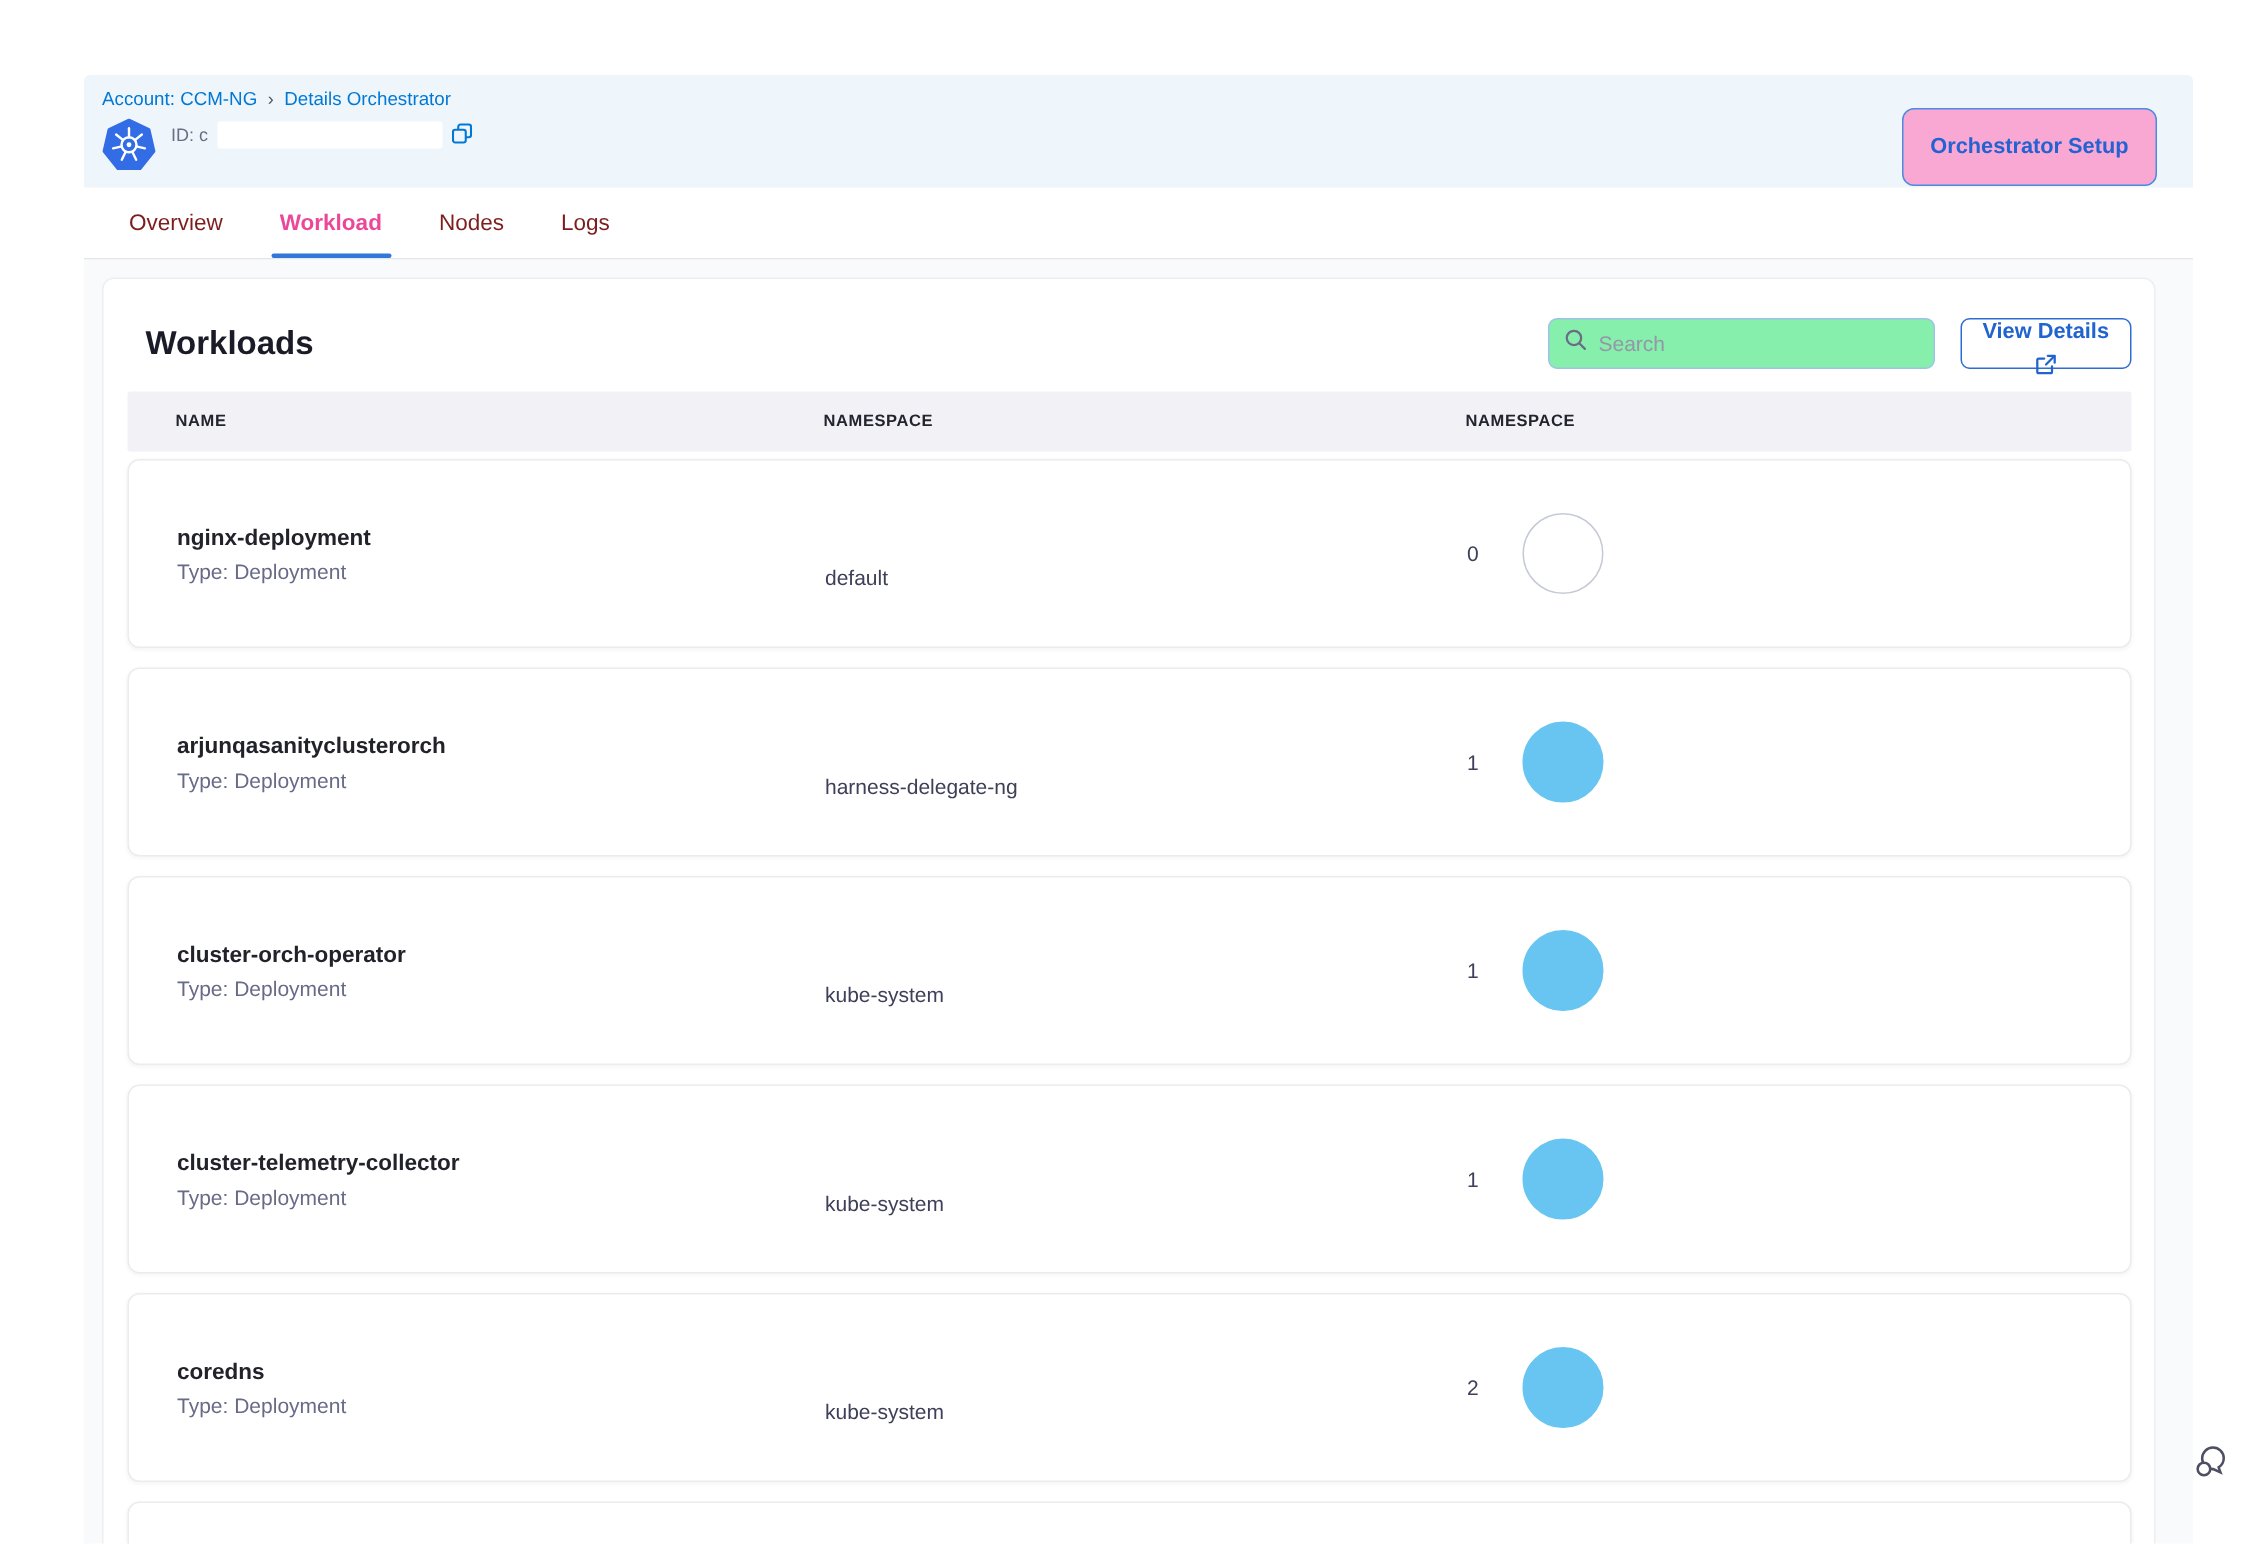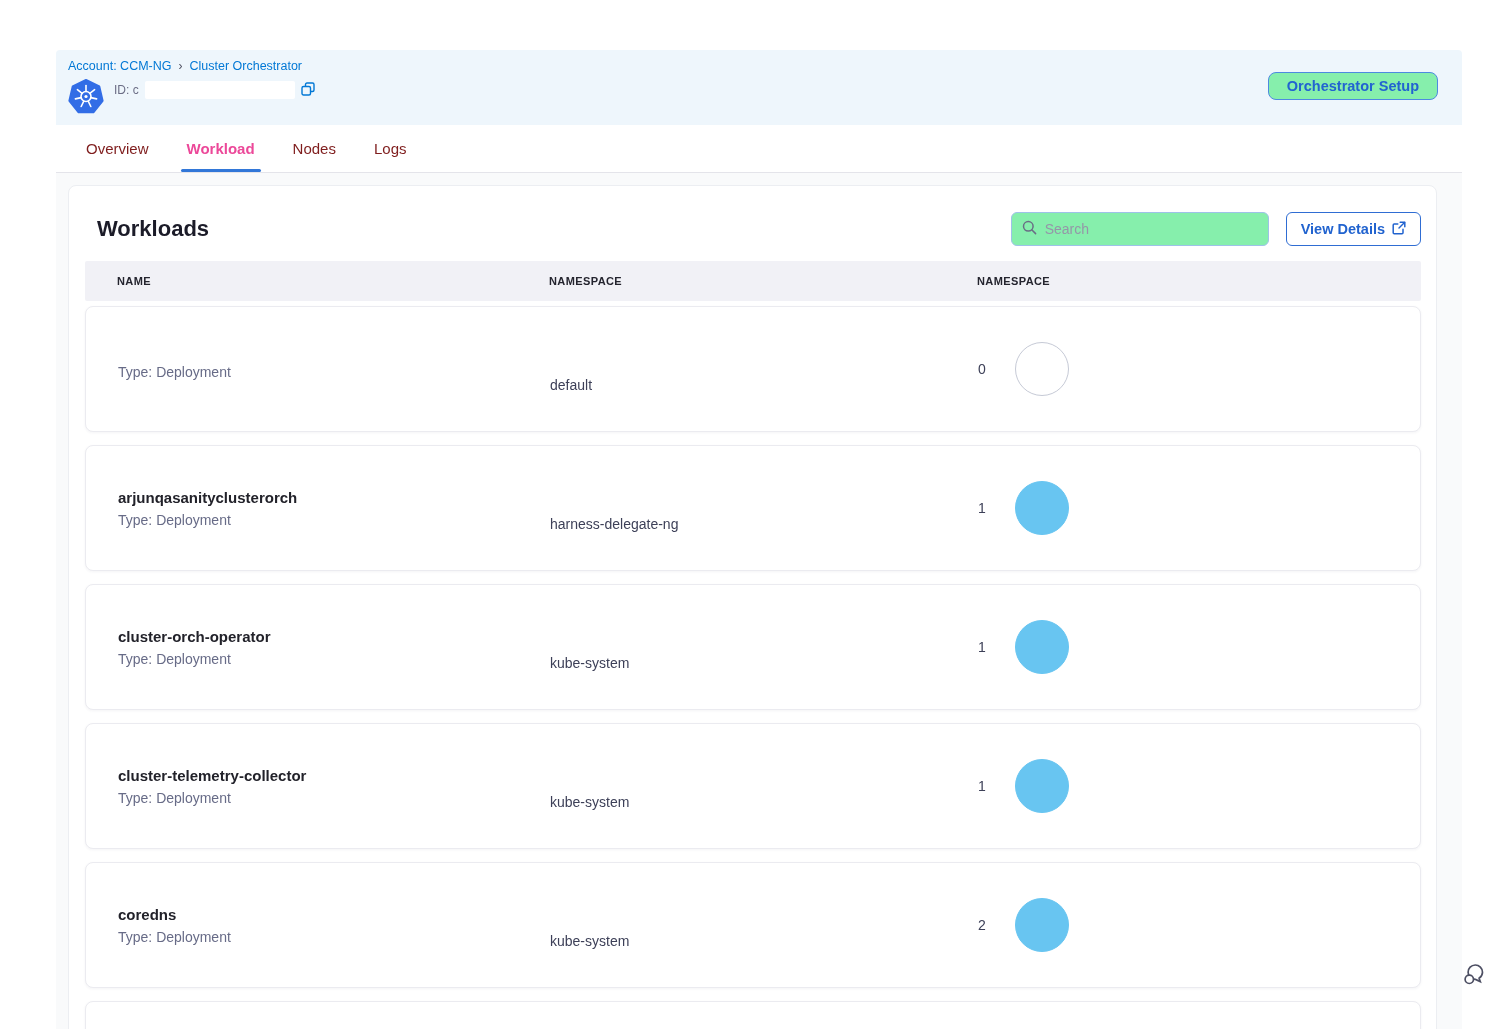--- a/index.html
+++ b/index.html
@@ -12,22 +12,22 @@
   .header-band { position:relative; background:#eef6fc; border-radius:4px 4px 0 0;
                  padding:9px 24px 10px 12px; }
   .breadcrumb { font-size:12.5px; margin-bottom:6px; }
   .breadcrumb a { color:#0278d5; text-decoration:none; cursor:pointer; }
   .breadcrumb .sep { color:#4f5162; margin:0 7px; font-size:12px; }
   .title-row { display:flex; align-items:flex-start; gap:10px; }
   .k8s-badge { width:36px; height:36px; flex:0 0 36px; }
   .page-title { font-size:21px; font-weight:700; color:#1b1b28; line-height:24px; letter-spacing:.1px; }
   .id-line { display:flex; align-items:center; gap:6px; margin-top:2px; font-size:12px; color:#6b6d85; }
   .id-redacted { display:inline-block; width:150px; height:18px; background:#ffffff; border-radius:2px; }
-  .setup-btn { position:absolute; right:24px; top:22px; height:28px; padding:0 18px;
-               background:#86efac; border:1.5px solid #4d8ae0; border-radius:8px;
+  .setup-btn { position:absolute; right:24px; top:22px; height:52px; padding:0 18px;
+               background:#f9a8d4; border:1.5px solid #4d8ae0; border-radius:8px;
                color:#2263d1; font-weight:700; font-size:14.5px; cursor:pointer;
                font-family:"Liberation Sans", sans-serif; }
 
   
   .tab-bar { background:#ffffff; border-bottom:1px solid #e4e4ea; height:48px;
              display:flex; align-items:stretch; gap:34px; padding-left:28px; }
   .tab { position:relative; display:flex; align-items:center; font-size:15px;
          color:#7f1d1d; cursor:pointer; padding:0 2px; }
   .tab.active { font-weight:700; color:#ec4899; }
   .tab.active::after { content:""; position:absolute; left:-4px; right:-4px; bottom:0;
@@ -43,21 +43,21 @@
   .head-spacer { flex:1; }
   .search-box { display:flex; align-items:center; gap:8px; width:258px; height:34px;
                 border:1px solid #9ec2e8; border-radius:6px; background:#86efac;
                 padding:0 10px; margin-right:17px; }
   .search-box input { border:none; outline:none; flex:1; font-size:14px; color:#3d4058;
                       font-family:"Liberation Sans", sans-serif; background:transparent; }
   .search-box input::placeholder { color:#9596a8; }
   .view-details-btn { display:flex; align-items:center; gap:7px; height:34px; padding:0 14px;
                       background:#ffffff; border:1.5px solid #2f6dd3; border-radius:6px;
                       color:#2163cf; font-weight:700; font-size:14.5px; cursor:pointer;
-                      font-family:"Liberation Sans", sans-serif; }
+                      font-family:"Liberation Sans", sans-serif;flex-direction:column; }
 
   .grid-cols { display:grid; grid-template-columns:432px 428px 1fr; padding-left:32px; }
   .thead { background:#f1f1f6; height:40px; align-items:center; border-radius:2px; }
   .th { font-size:11px; font-weight:700; letter-spacing:.4px; color:#24242e; }
 
   .rows { margin-top:5px; }
   .row-card { background:#ffffff; border:1px solid #ebebf0; border-radius:8px;
               height:126px; margin-bottom:13px; align-items:center; cursor:pointer;
               box-shadow:0 1px 3px rgba(30,30,70,.05); }
   .cell-name .wl-name { font-size:15px; font-weight:700; color:#22222a; }
@@ -73,21 +73,21 @@
 
   .chat-fab { position:absolute; right:14px; top:960px; width:28px; height:28px; cursor:pointer; }
 </style>
 </head>
 <body>
 
 <div class="app">
 
   <div class="header-band">
     <div class="breadcrumb">
-      <a>Account: CCM-NG</a><span class="sep">›</span><a>Cluster Orchestrator</a>
+      <a>Account: CCM-NG</a><span class="sep">›</span><a>Details Orchestrator</a>
     </div>
     <div class="title-row">
       <span class="k8s-badge">
         <svg width="36" height="36" viewBox="0 0 36 36">
           <polygon points="18,1 4.7,7.4 1.4,21.8 10.6,33.3 25.4,33.3 34.6,21.8 31.3,7.4" fill="#326de6" stroke="#326de6" stroke-width="2" stroke-linejoin="round"></polygon>
           <g stroke="#ffffff" stroke-width="1.6" fill="none" stroke-linecap="round">
             <circle cx="18" cy="17.5" r="5"></circle>
             <line x1="18" y1="12.5" x2="18" y2="6.5"></line>
             <line x1="14.1" y1="14.4" x2="9.4" y2="10.7"></line>
             <line x1="21.9" y1="14.4" x2="26.6" y2="10.7"></line>
@@ -152,20 +152,21 @@
       <div class="thead grid-cols">
         <div class="th">NAME</div>
         <div class="th">NAMESPACE</div>
         <div class="th">NAMESPACE</div>
       </div>
 
       <div class="rows">
 
         <div class="row-card grid-cols">
           <div class="cell-name">
+            <div class="wl-name">nginx-deployment</div>
             <div class="wl-type">Type: Deployment</div>
           </div>
           <div class="cell-ns">default</div>
           <div class="cell-replicas">
             <span class="replica-count">0</span>
             <span class="replica-circle"></span>
           </div>
         </div>
 
         <div class="row-card grid-cols">

